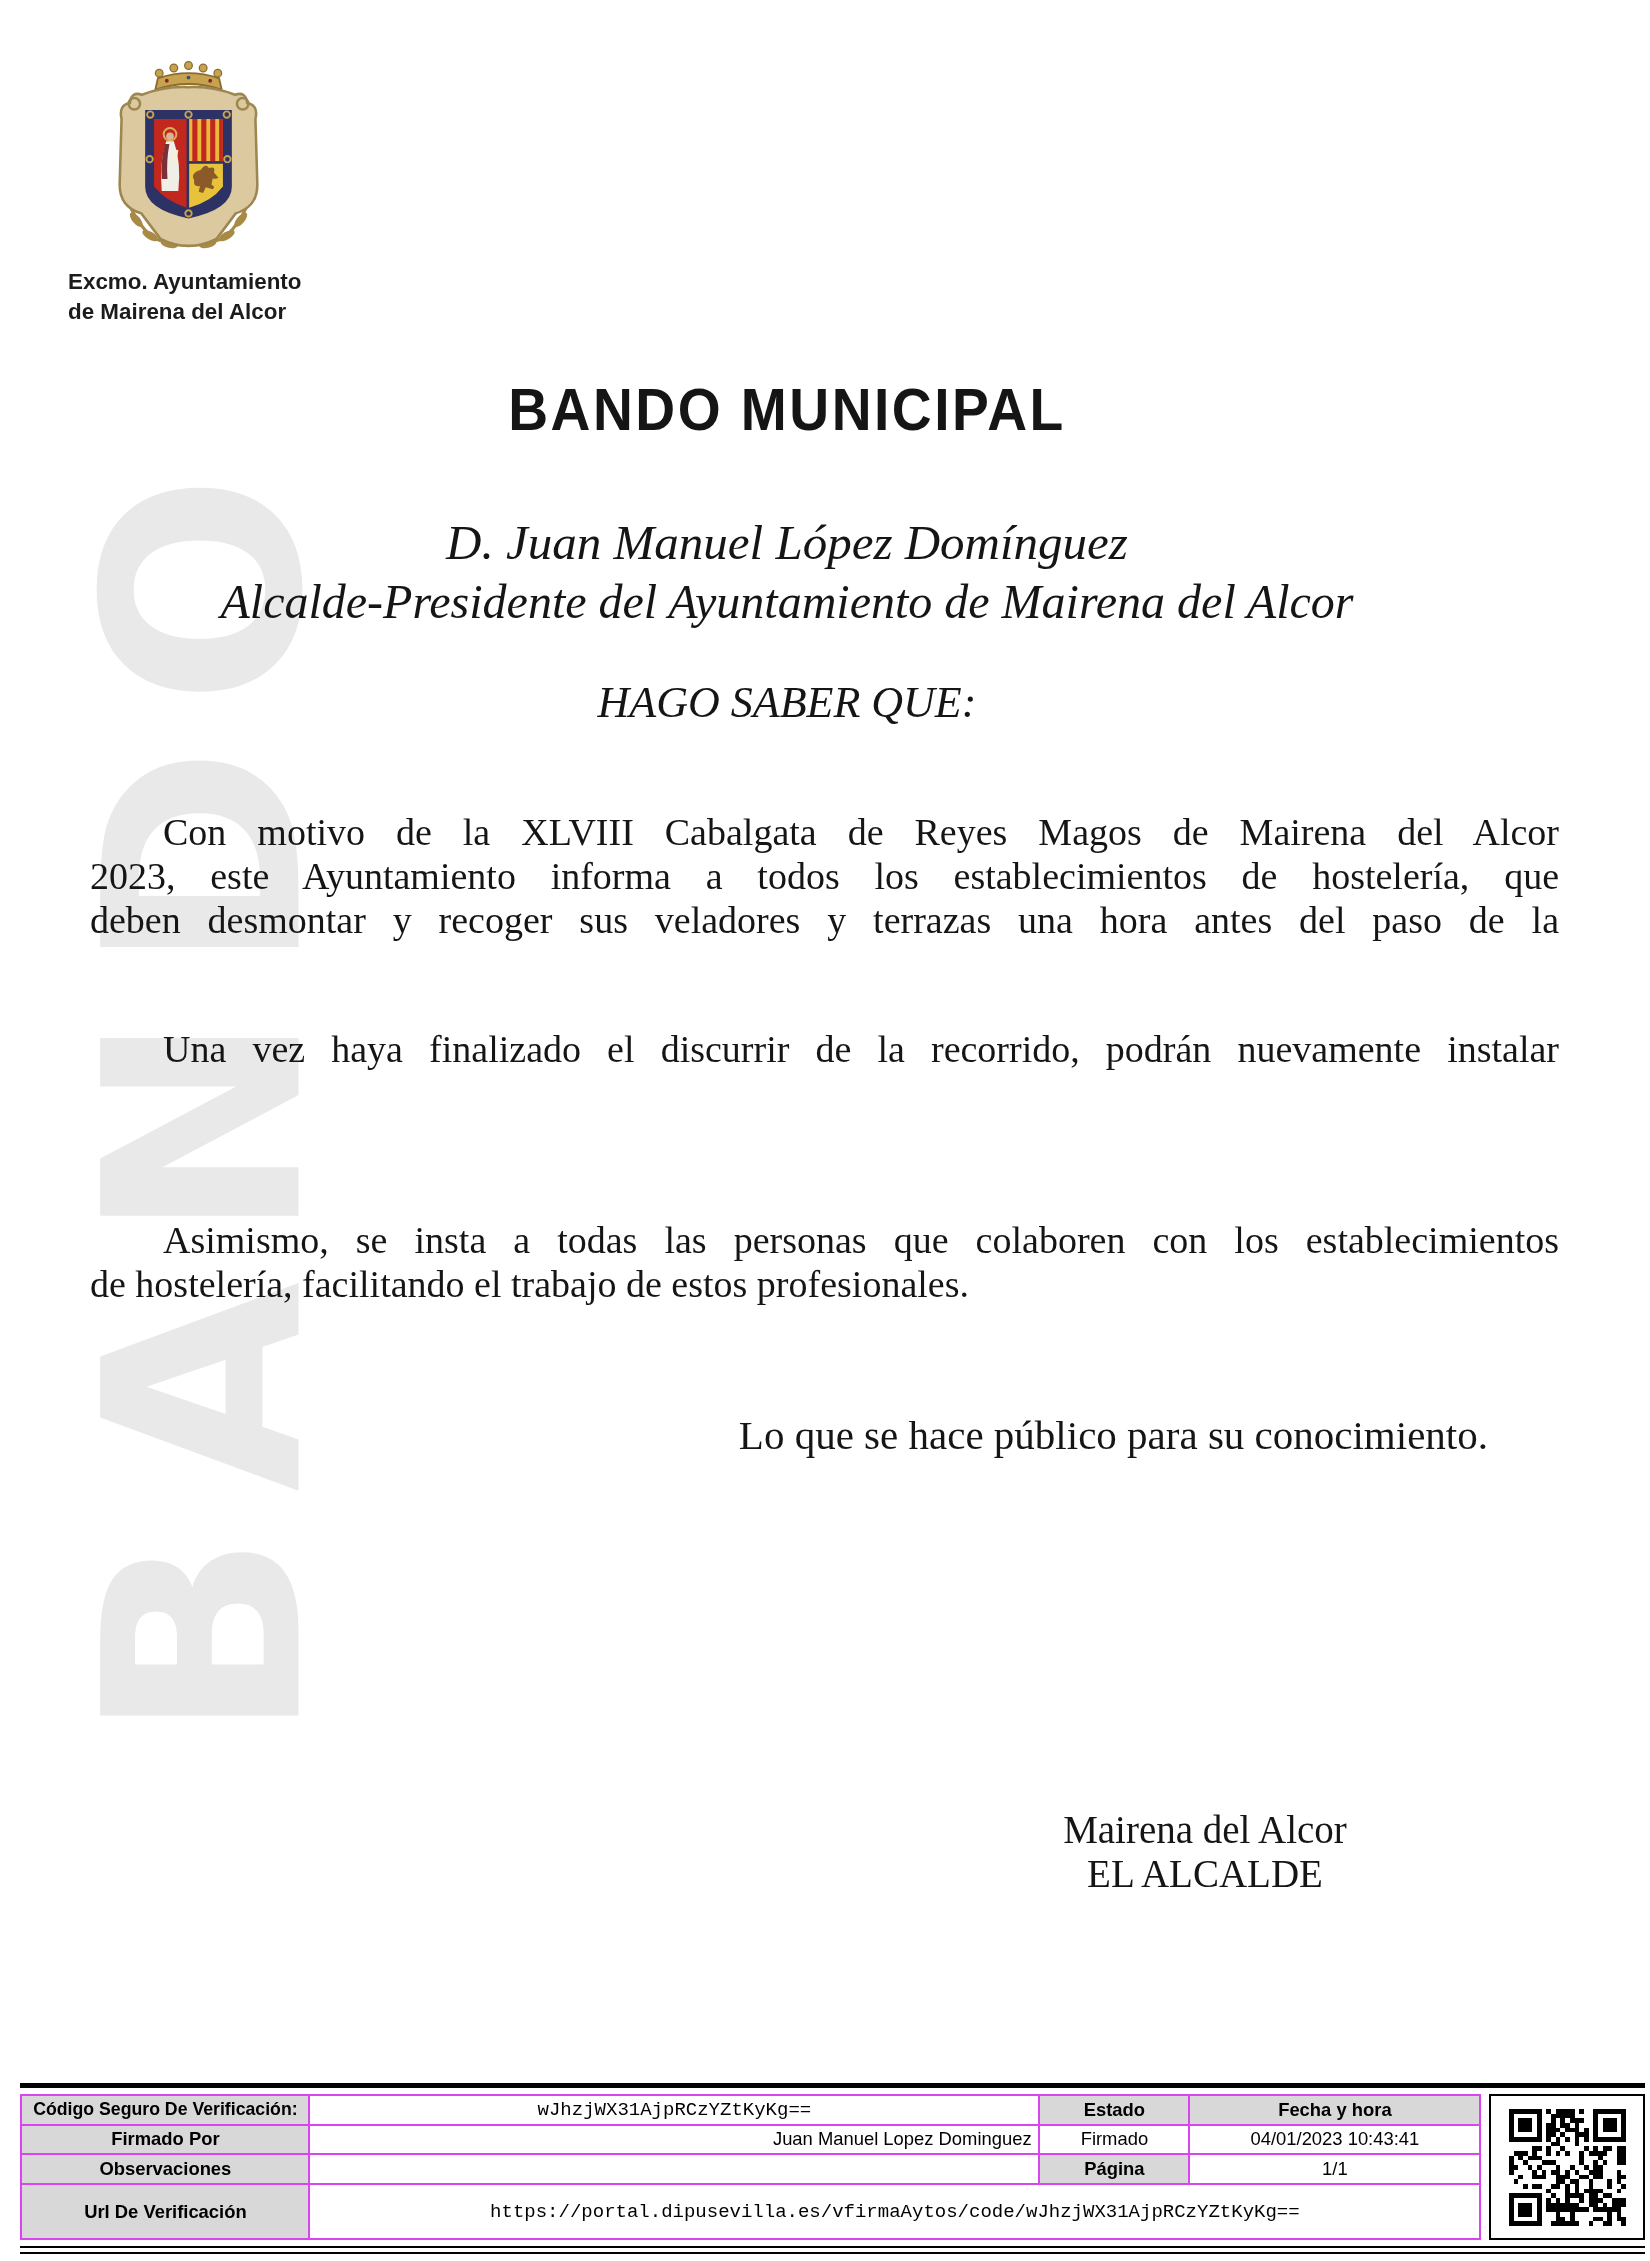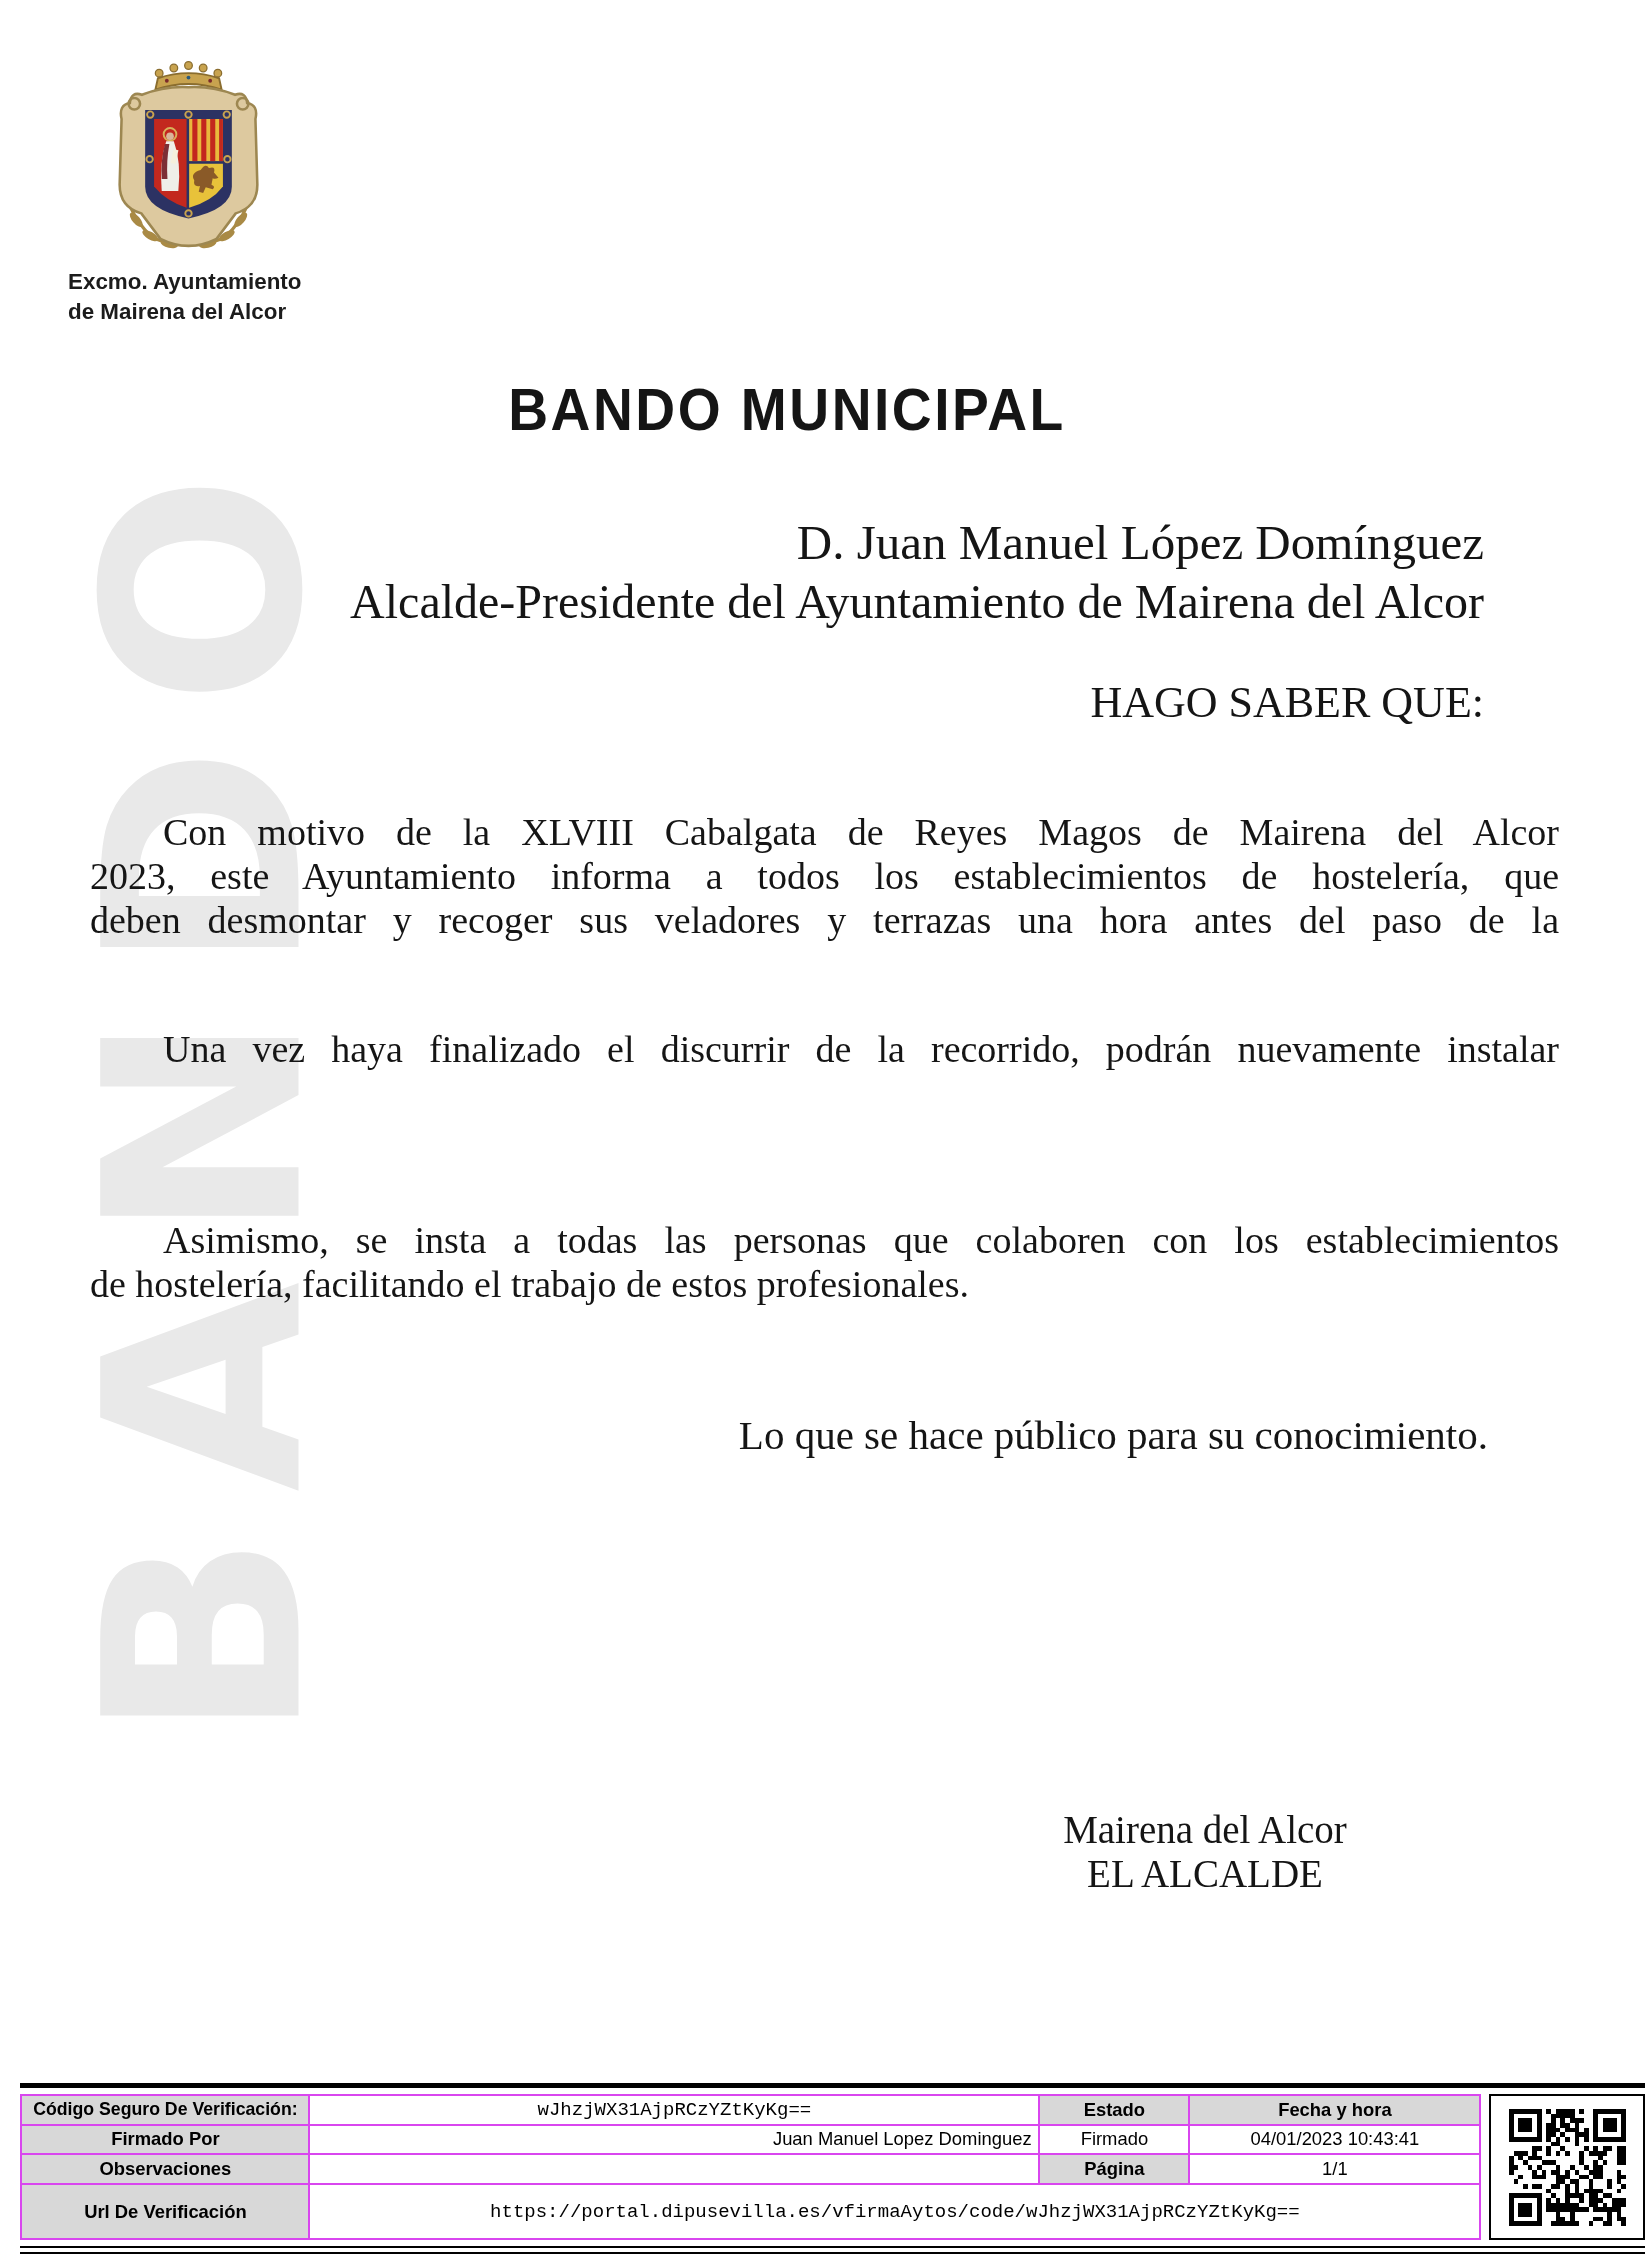--- a/index.html
+++ b/index.html
@@ -51,21 +51,21 @@
   
   .doc-title{
     position:absolute;left:90px;top:378px;width:1394px;
     text-align:center;
     font-family:"Liberation Sans", sans-serif;
     font-weight:bold;font-size:60px;line-height:63px;
     letter-spacing:2.7px;
   }
   .doc-title .squeeze{display:inline-block;transform:scaleX(0.92);transform-origin:center;}
   
-  .heading-block{position:absolute;left:90px;width:1394px;text-align:right;}
+  .heading-block{position:absolute;left:90px;width:1394px;text-align:center;font-style:italic;}
   .author-name{top:518px;font-size:49px;line-height:50px;}
   .author-role{top:577px;font-size:48px;line-height:49px;}
   .salutation{top:680px;font-size:44px;line-height:45px;}
   
   .para{position:absolute;left:90px;width:1469px;font-size:38px;line-height:44px;}
   .p1{top:810px;} .p2{top:1027px;} .p3{top:1218px;}
   .jline{text-align:justify;text-align-last:justify;}
   .lline{text-align:left;}
   .indent{text-indent:73px;}
   .closing-line{

